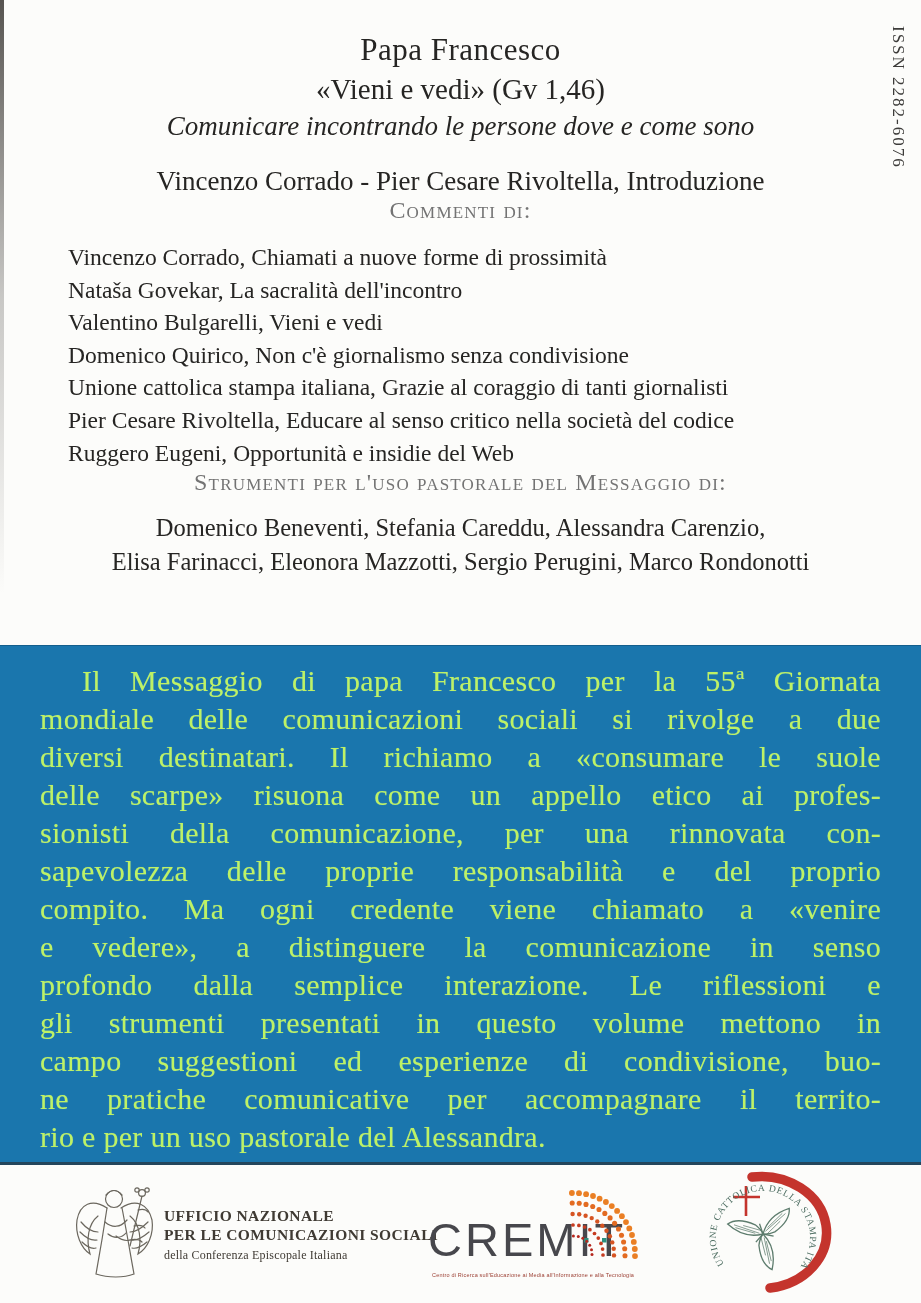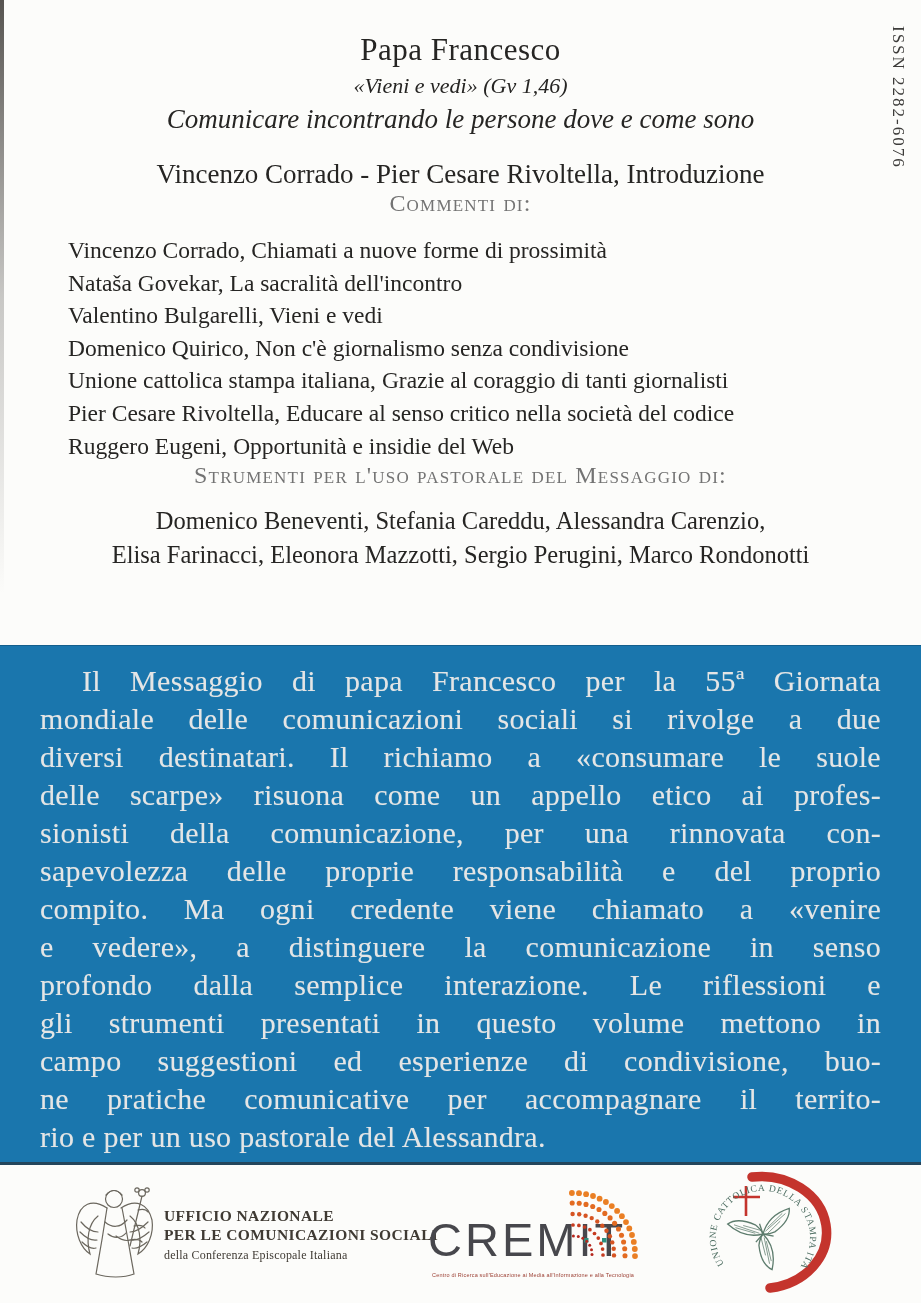--- a/index.html
+++ b/index.html
@@ -15,21 +15,21 @@
     position:absolute;left:0;top:0;width:4px;height:660px;
     background:linear-gradient(to bottom, rgba(45,42,38,.8), rgba(45,42,38,.25) 45%, rgba(45,42,38,0) 90%);
   }
   .issn{
     position:absolute;top:26px;right:13px;
     writing-mode:vertical-rl;
     font-size:17px;letter-spacing:2px;color:#3d3c3a;
   }
   header{padding-top:32px;text-align:center;}
   .h-author{font-size:31px;letter-spacing:.5px;}
-  .h-title{font-size:22px;font-style:italic;margin-top:5px;}
+  .h-title{font-size:29px;margin-top:5px;}
   .h-subtitle{font-size:27px;font-style:italic;margin-top:5px;}
   .h-intro{font-size:27px;margin-top:24px;}
   .italic{}
   .sec-heading{
     font-variant:small-caps;
     font-size:24px;letter-spacing:1.2px;
     text-align:center;color:#737373;
   }
   ul.commenti{
     list-style:none;margin:17px 0 0 68px;padding:0;
@@ -37,21 +37,21 @@
   }
   .names{ text-align:center;font-size:24.5px;line-height:34px; }
   .names.first{margin-top:15px;}
   .blurb{
     position:absolute;left:0;top:645px;
     width:921px;height:520px;box-sizing:border-box;
     background:#1a76ad;
     border-bottom:3px solid #24465c;
     border-top:1px solid #135e8c;
     padding:16px 40px 0 40px;
-    color:#e5e5e5;
+    color:#bef264;
     font-size:30px;line-height:38px;
     letter-spacing:.3px;
     text-shadow:0 0 1px rgba(190,233,242,.35);
   }
   .jline{text-align:justify;text-align-last:justify;}
   .jline.first{text-indent:42px;}
   .jline.last{text-align-last:left;}
   footer{position:absolute;left:0;top:1168px;width:921px;height:135px;}
   .angel{position:absolute;left:72px;top:14px;}
   .ufficio{

